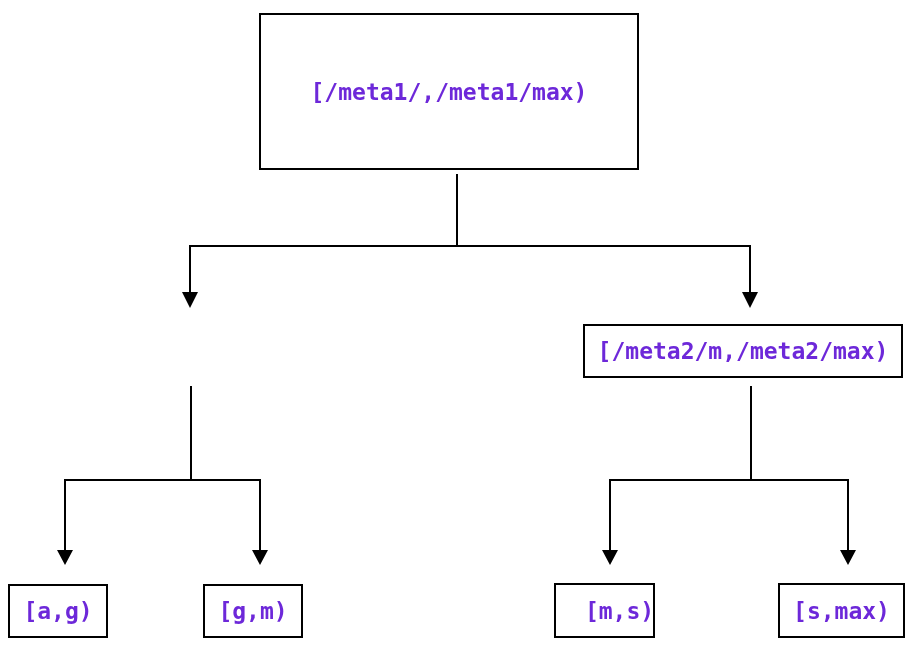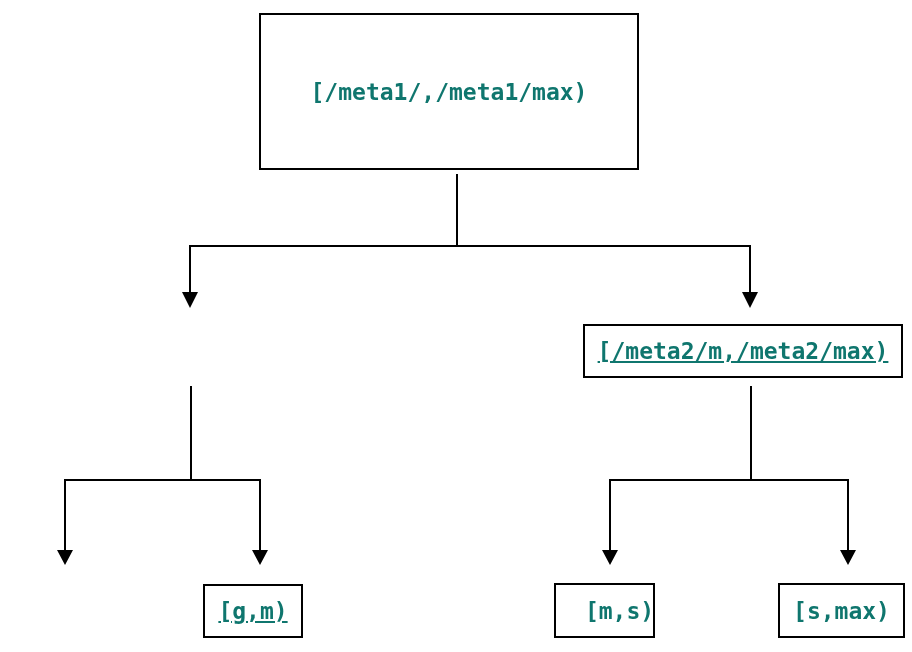--- a/index.html
+++ b/index.html
@@ -26,28 +26,28 @@
   .node {
     position: absolute;
     box-sizing: border-box;
     border: 2px solid #000000;
     background: #ffffff;
     display: flex;
     align-items: center;
     justify-content: center;
     font-size: 23px;
     font-weight: 600;
-    color: #0f766e;
+    color: #6d28d9;
     white-space: nowrap;
   }
   .node-root      { left: 259px; top: 13px;  width: 380px; height: 157px; }
   .node-mid-left  { left: 23px;  top: 324px; width: 320px; height: 54px; }
-  .node-mid-right { left: 583px; top: 324px; width: 320px; height: 54px; text-decoration: underline; }
+  .node-mid-right { left: 583px; top: 324px; width: 320px; height: 54px; }
   .node-leaf-ag   { left: 8px;   top: 584px; width: 100px; height: 54px; }
-  .node-leaf-gm   { left: 203px; top: 584px; width: 100px; height: 54px; text-decoration: underline; }
+  .node-leaf-gm   { left: 203px; top: 584px; width: 100px; height: 54px; }
   .node-leaf-ms   { left: 554px; top: 583px; width: 101px; height: 55px; padding-left: 30px; }
   .node-leaf-smax { left: 778px; top: 583px; width: 127px; height: 55px; }
 </style>
 </head>
 <body>
 
 <div class="canvas">
 
   <svg class="edges" viewBox="0 0 912 652" xmlns="http://www.w3.org/2000/svg">
     <g stroke="#000000" stroke-width="2" fill="none">
@@ -79,20 +79,23 @@
 
   <div class="node node-root">
     <span>[/meta1/,/meta1/max)</span>
   </div>
 
 
   <div class="node node-mid-right">
     <span>[/meta2/m,/meta2/max)</span>
   </div>
 
+  <div class="node node-leaf-ag">
+    <span>[a,g)</span>
+  </div>
 
   <div class="node node-leaf-gm">
     <span>[g,m)</span>
   </div>
 
   <div class="node node-leaf-ms">
     <span>[m,s)</span>
   </div>
 
   <div class="node node-leaf-smax">

